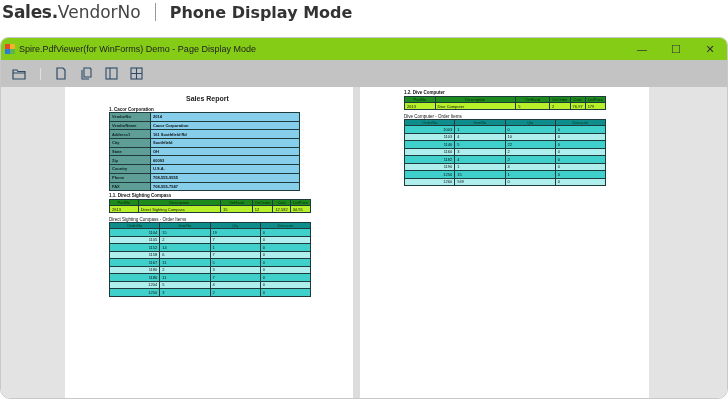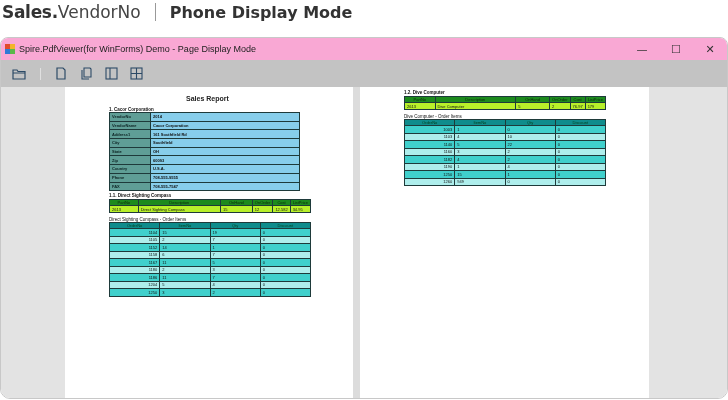--- a/index.html
+++ b/index.html
@@ -4,21 +4,21 @@
 <style>
   * { box-sizing: border-box; margin: 0; padding: 0; }
   html, body { width: 728px; height: 400px; overflow: hidden; background: #ffffff; font-family: "DejaVu Sans", sans-serif; }
   .banner { position: absolute; left: 0; top: 0; width: 728px; height: 24px; display: flex; align-items: center; padding-left: 2px; }
   .banner .brand { font-size: 17px; font-weight: bold; color: #333; letter-spacing: -0.3px; }
   .banner .brand-light { font-size: 17px; color: #444; font-weight: normal; }
   .banner .sep { width: 1px; height: 18px; background: #999; margin: 0 14px 0 14px; }
   .banner .mode { font-size: 16px; font-weight: bold; color: #333; }
 
   .window { position: absolute; left: 0; top: 37px; width: 728px; height: 362px; border: 1px solid #c8c8c8; border-radius: 8px 8px 10px 10px; overflow: hidden; background: #fff; }
-  .titlebar { height: 22px; display: flex; align-items: center; padding-left: 4px; background: #f9a8d4; }
+  .titlebar { height: 22px; display: flex; align-items: center; padding-left: 4px; background: #84cc16; }
   .titlebar .app-icon { width: 10px; height: 10px; margin-right: 4px; position: relative; }
   .titlebar .app-icon i { position: absolute; width: 5px; height: 5px; }
   .titlebar .title { font-size: 9px; color: #222; font-family: "Liberation Sans", sans-serif; }
   .titlebar .ctrls { margin-left: auto; display: flex; }
   .titlebar .ctrl { width: 34px; height: 22px; display: flex; align-items: center; justify-content: center; font-size: 11px; color: #333; }
 
   .toolbar { height: 27px; background: #c3c3c3; display: flex; align-items: center; padding-left: 10px; gap: 0; }
   .tb-btn { width: 16px; height: 16px; display: flex; align-items: center; justify-content: center; margin-right: 9px; }
   .tb-sep { width: 1px; height: 12px; background: #e0e0e0; margin: 0 12px 0 4px; }
 

